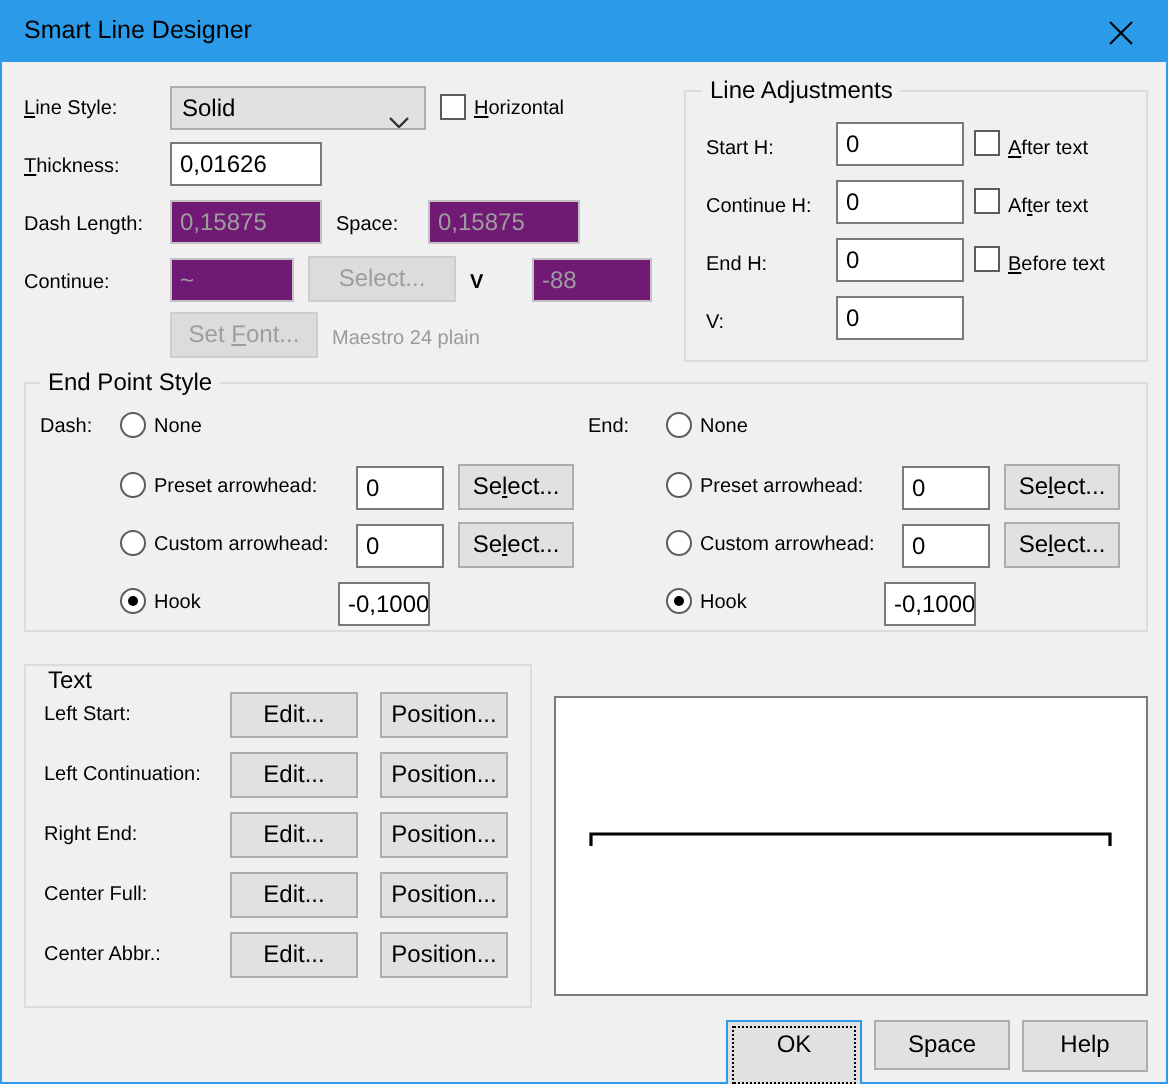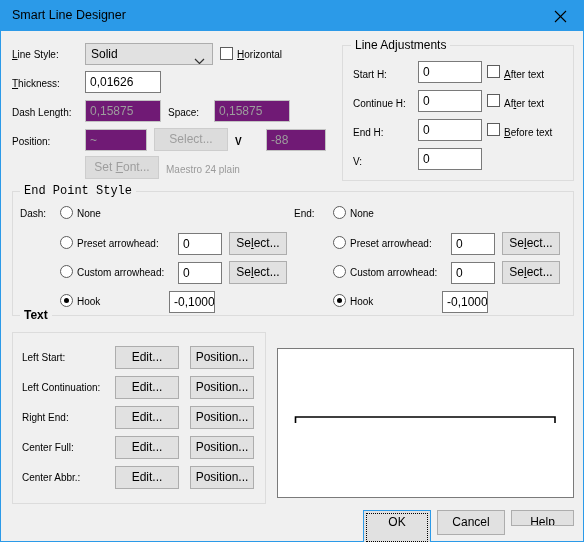--- a/index.html
+++ b/index.html
@@ -217,21 +217,21 @@
   <div class="lbl" style="left:236px; top:47px;"><u>H</u>orizontal</div>
 
   <div class="lbl" style="left:11px; top:76px;"><u>T</u>hickness:</div>
   <div class="tbox" style="left:84px; top:70px; width:76px;">0,01626</div>
 
   <div class="lbl" style="left:11px; top:105px;">Dash Length:</div>
   <div class="tbox dis" style="left:84px; top:99px; width:76px;">0,15875</div>
   <div class="lbl" style="left:167px; top:105px;">Space:</div>
   <div class="tbox dis" style="left:213px; top:99px; width:76px;">0,15875</div>
 
-  <div class="lbl" style="left:11px; top:134px;">Position:</div>
+  <div class="lbl" style="left:11px; top:134px;">Continue:</div>
   <div class="tbox dis" style="left:84px; top:128px; width:62px;">~</div>
   <div class="btn dis" style="left:153px; top:127px; width:74px;"><span>Select...</span></div>
   <div class="lbl" style="left:234px; top:134px; font-weight:bold;">V</div>
   <div class="tbox dis" style="left:265px; top:128px; width:60px;">-88</div>
 
   <div class="btn dis" style="left:84px; top:155px; width:74px;"><span>Set <u>F</u>ont...</span></div>
   <div class="lbl dis" style="left:165px; top:162px;">Maestro 24 plain</div>
 
   <div class="group" style="left:341px; top:44px; width:232px; height:136px;"></div>
   <div class="group-title" style="left:350px; top:38px;">Line Adjustments</div>
@@ -248,21 +248,21 @@
 
   <div class="lbl" style="left:352px; top:125px;">End H:</div>
   <div class="tbox" style="left:417px; top:118px; width:64px;">0</div>
   <div class="cbx" style="left:486px; top:122px;"></div>
   <div class="lbl" style="left:503px; top:125px;text-align:right;"><u>B</u>efore text</div>
 
   <div class="lbl" style="left:352px; top:154px;">V:</div>
   <div class="tbox" style="left:417px; top:147px; width:64px;">0</div>
 
   <div class="group" style="left:11px; top:190px; width:562px; height:125px;"></div>
-  <div class="group-title" style="left:19px; top:184px;font-family:Liberation Mono, monospace;">End Point Style</div>
+  <div class="group-title" style="left:19px; top:184px;">End Point Style</div>
 
   <div class="lbl" style="left:19px; top:206px;">Dash:</div>
   <div class="rdo" style="left:59px; top:205px;"></div>
   <div class="lbl" style="left:76px; top:206px;">None</div>
 
   <div class="rdo" style="left:59px; top:235px;"></div>
   <div class="lbl" style="left:76px; top:236px;">Preset arrowhead:</div>
   <div class="tbox" style="left:177px; top:232px; width:44px;">0</div>
   <div class="btn" style="left:228px; top:231px; width:58px;"><span>Se<u>l</u>ect...</span></div>
 
@@ -287,21 +287,21 @@
   <div class="rdo" style="left:332px; top:264px;"></div>
   <div class="lbl" style="left:349px; top:265px;">Custom arrowhead:</div>
   <div class="tbox" style="left:450px; top:261px; width:44px;">0</div>
   <div class="btn" style="left:501px; top:260px; width:58px;"><span>Se<u>l</u>ect...</span></div>
 
   <div class="rdo on" style="left:332px; top:293px;"></div>
   <div class="lbl" style="left:349px; top:294px;">Hook</div>
   <div class="tbox" style="left:441px; top:290px; width:46px;">-0,1000</div>
 
   <div class="group" style="left:11px; top:331px; width:254px; height:172px;"></div>
-  <div class="group-title" style="left:19px; top:308px;font-weight:bold;">Text</div>
+  <div class="group-title" style="left:19px; top:333px;">Text</div>
 
   <div class="lbl" style="left:21px; top:350px;">Left Start:</div>
   <div class="btn" style="left:114px; top:345px; width:64px;"><span>Edit...</span></div>
   <div class="btn" style="left:189px; top:345px; width:64px;"><span>Position...</span></div>
 
   <div class="lbl" style="left:21px; top:380px;">Left Continuation:</div>
   <div class="btn" style="left:114px; top:375px; width:64px;"><span>Edit...</span></div>
   <div class="btn" style="left:189px; top:375px; width:64px;"><span>Position...</span></div>
 
   <div class="lbl" style="left:21px; top:410px;">Right End:</div>
@@ -319,16 +319,16 @@
   <div class="preview" style="left:276px; top:347px; width:297px; height:150px;">
     <svg width="295" height="148" viewBox="0 0 295 148">
       <polyline points="17.5,74 17.5,68 277,68 277,74" fill="none" stroke="#000" stroke-width="1.6"></polyline>
     </svg>
   </div>
 
   <div class="btn default" style="left:362px; top:509px; width:68px; height:35px; line-height:23px;">
     <span>OK</span>
     <span class="focusring"></span>
   </div>
-  <div class="btn" style="left:436px; top:509px; width:68px; height:25px; line-height:23px;"><span>Cancel</span></div>
-  <div class="btn" style="left:510px; top:509px; width:63px; height:16px; line-height:23px;"><span>Help</span></div>
+  <div class="btn" style="left:436px; top:509px; width:68px; height:25px; line-height:23px;"><span>Space</span></div>
+  <div class="btn" style="left:510px; top:509px; width:63px; height:26px; line-height:23px;"><span>Help</span></div>
 
 </div>
 
 </body></html>

